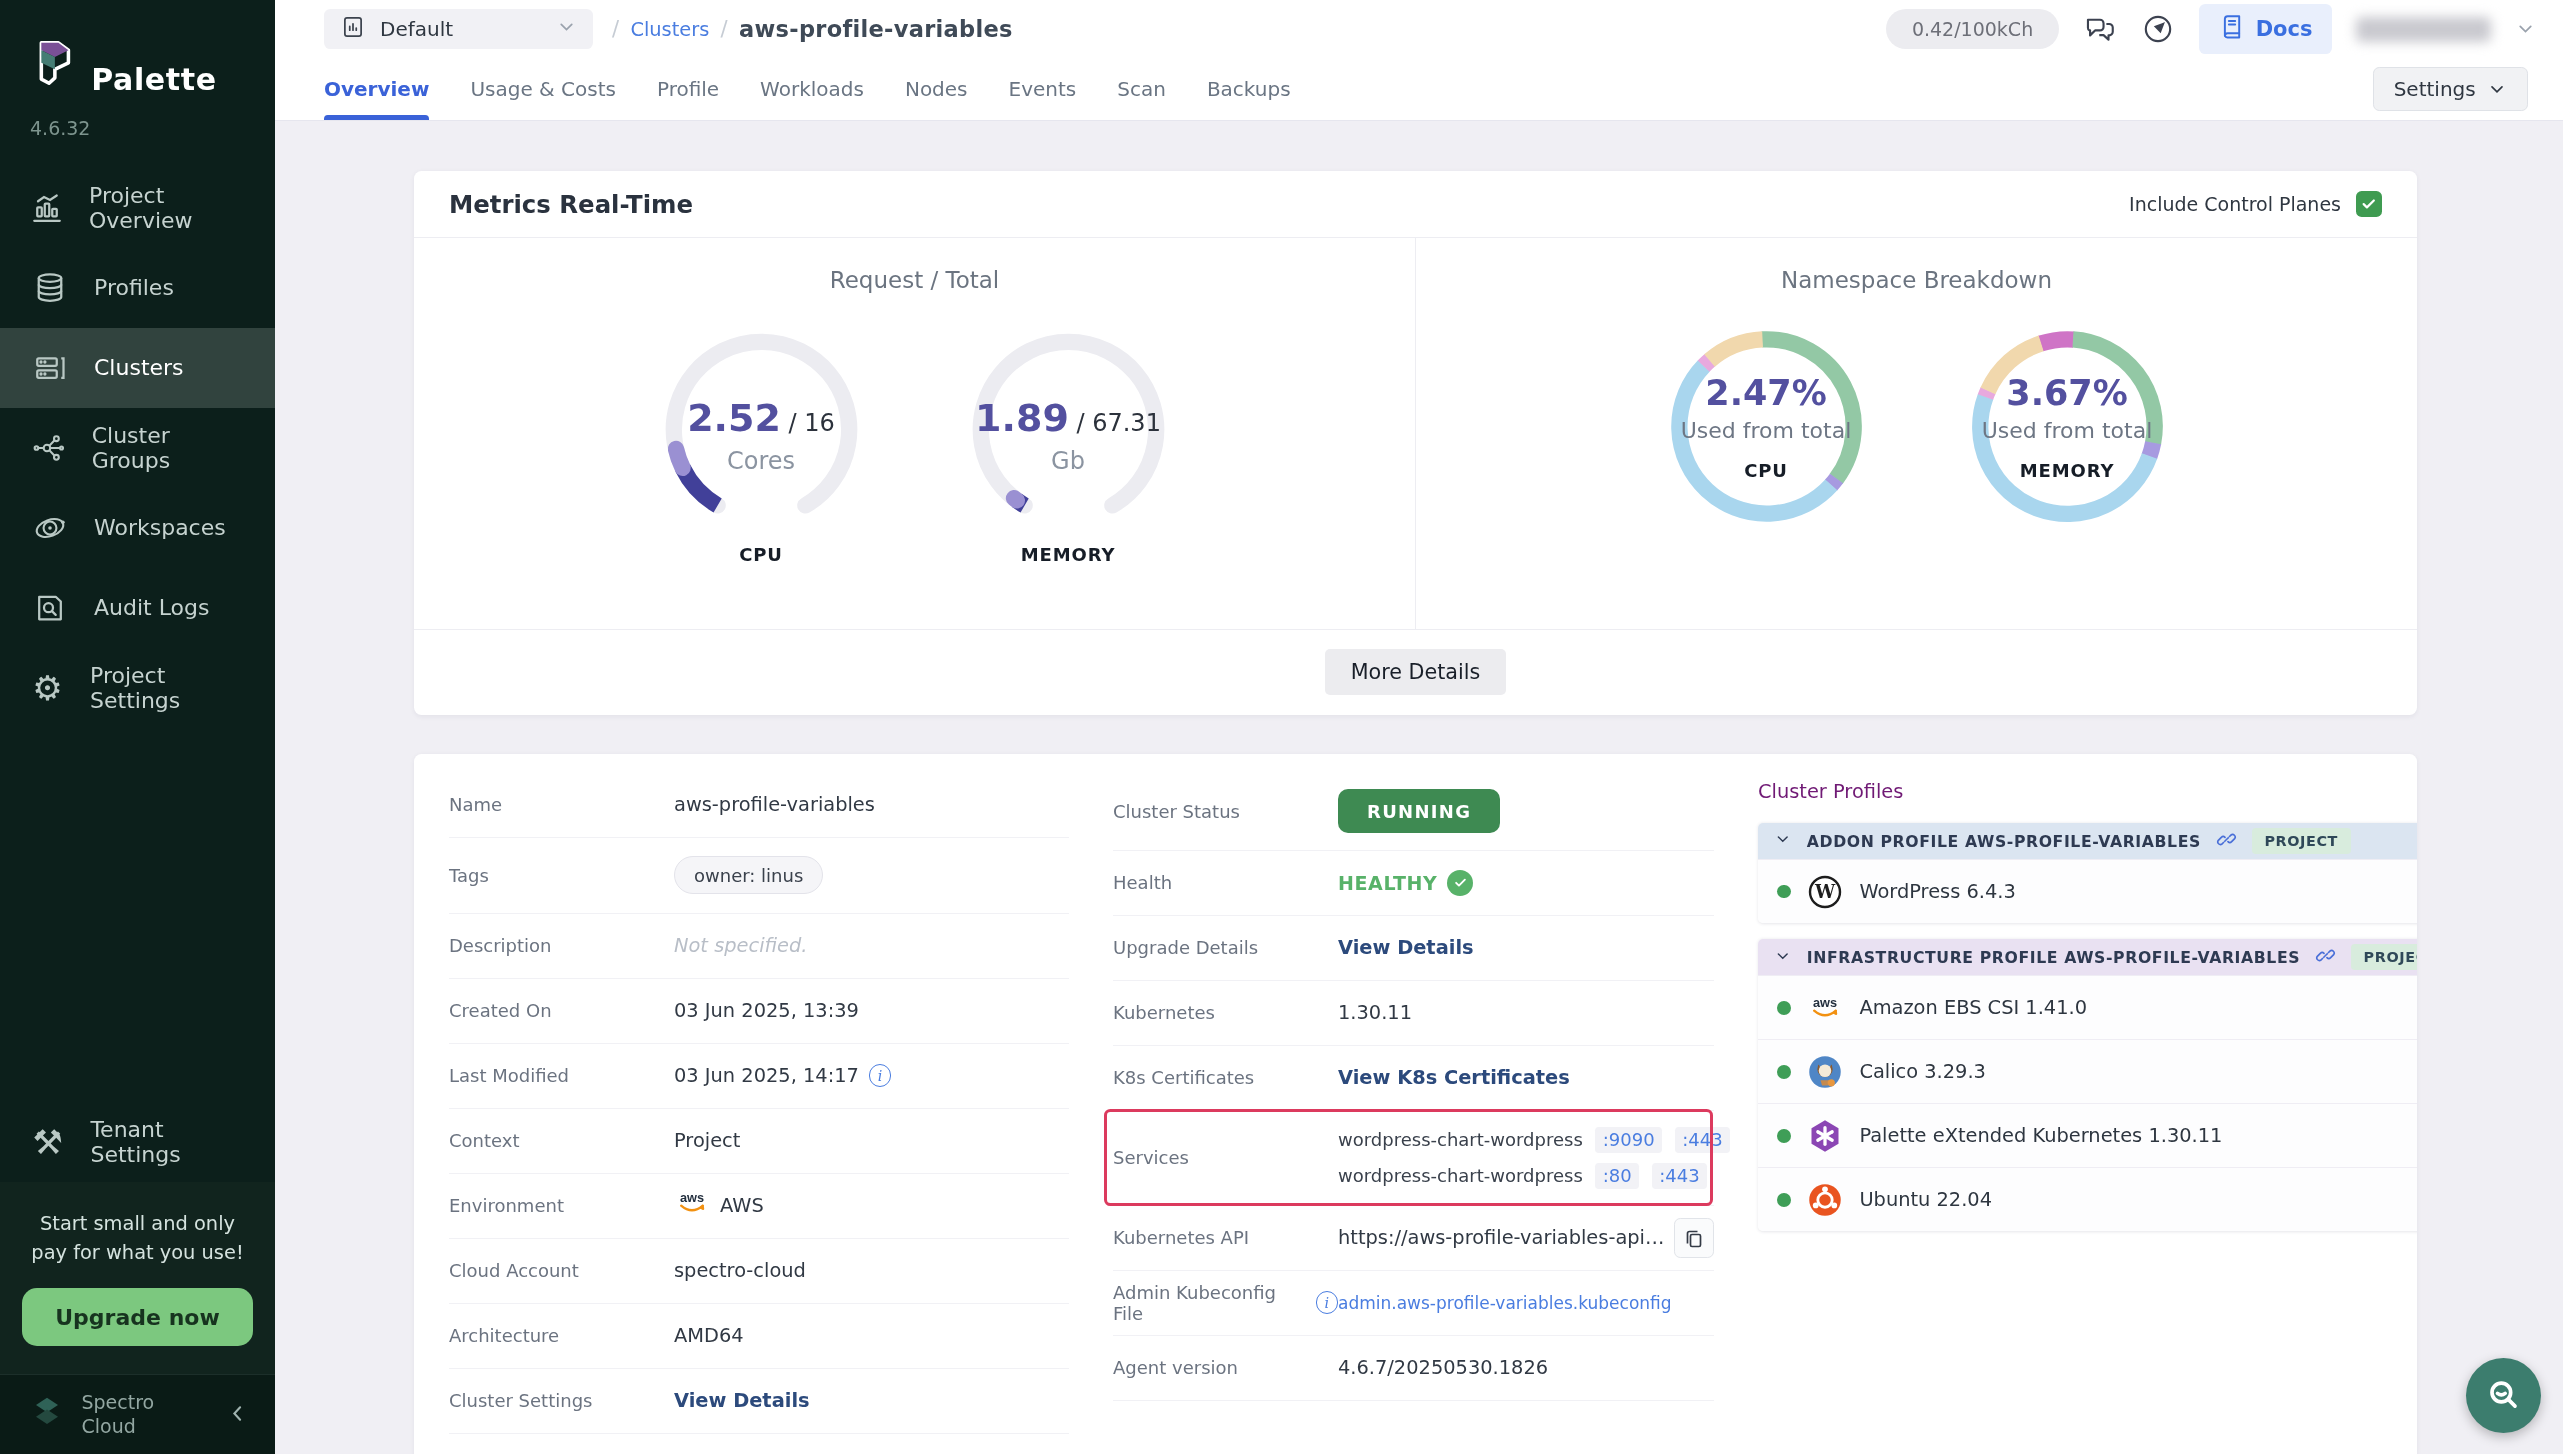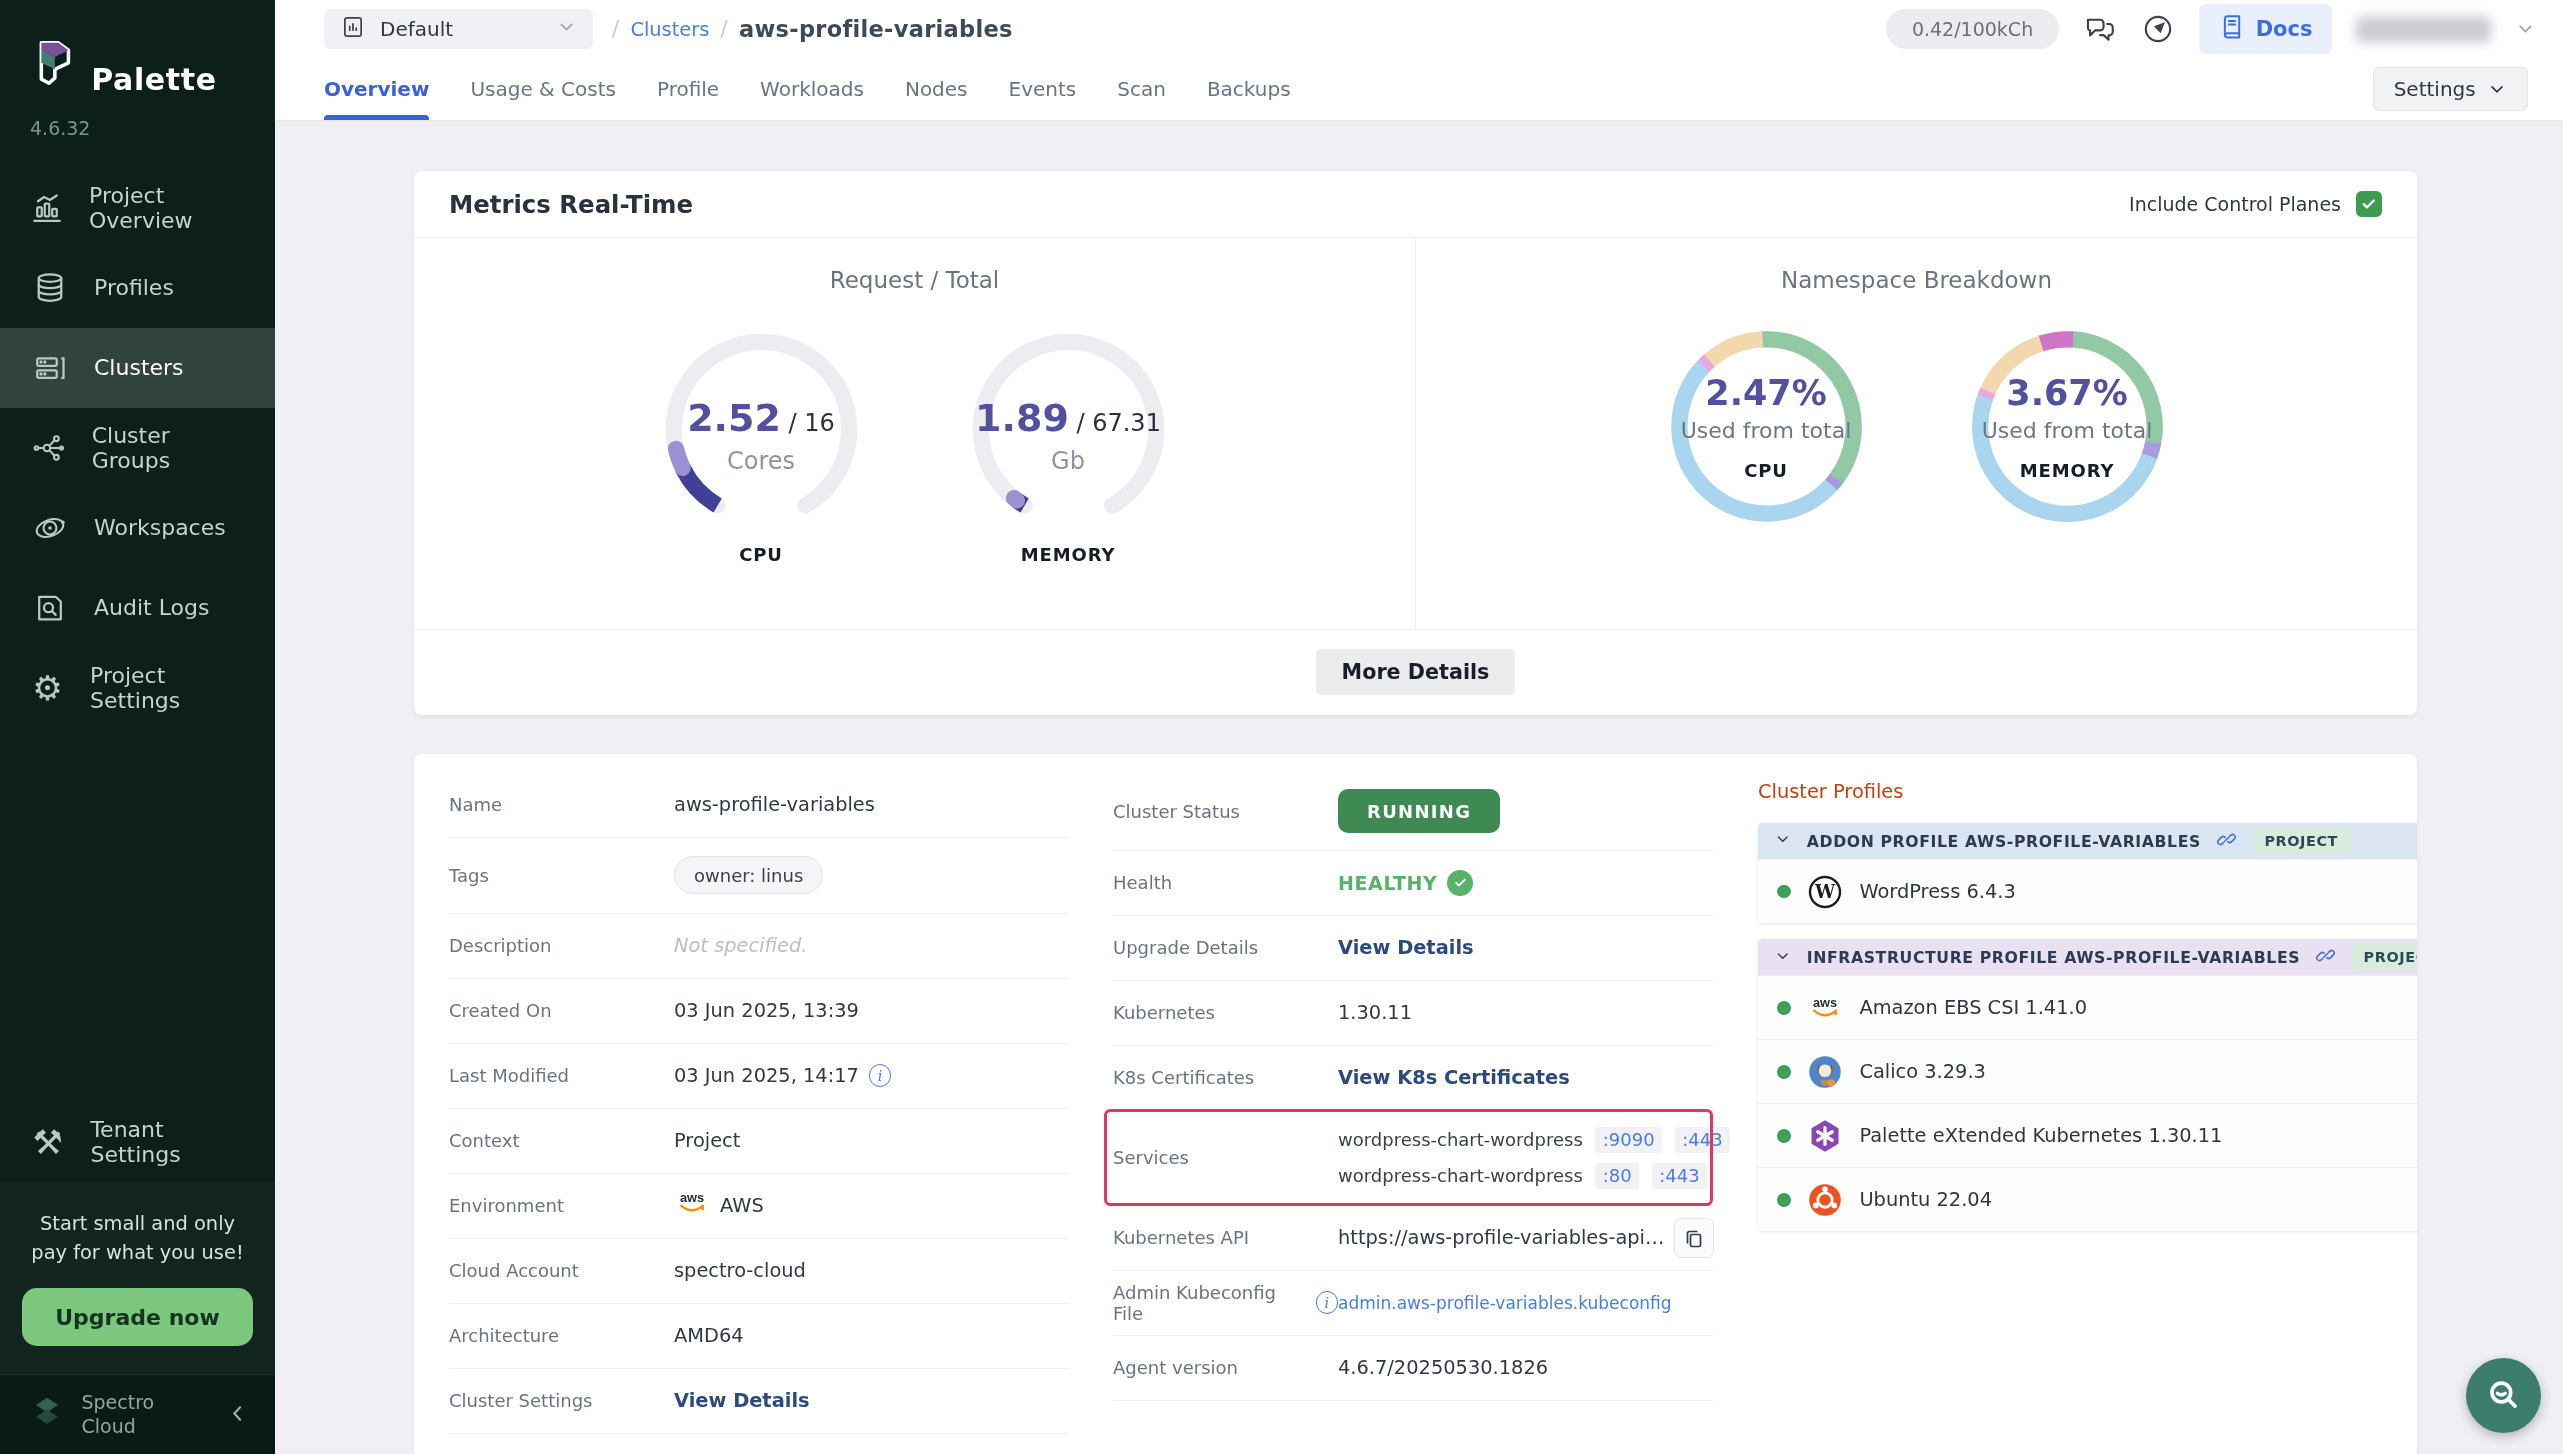--- a/index.html
+++ b/index.html
@@ -76,21 +76,21 @@
   .g-big { font-size:38px; font-weight:700; color:#53509f; }
   .g-den { font-size:24px; color:#2c323c; }
   .g-unit { font-size:24px; color:#8b94a1; margin-top:7.5px; }
   .g-cap { text-align:center; font-size:18px; font-weight:700; color:#161d27; letter-spacing:0.9px; margin-top:6.3px; }
   .donut { position:relative; width:207px; }
   .d-center { position:absolute; inset:0; display:flex; flex-direction:column; align-items:center; justify-content:center; gap:5px; }
   .d-pct { font-size:35px; font-weight:700; color:#53509f; }
   .d-sub { font-size:22px; color:#6d7684; }
   .d-cap { font-size:18px; font-weight:700; color:#161d27; letter-spacing:0.9px; margin-top:11.3px; }
   .metrics-footer { border-top:0.6px solid #ededf2; height:86px; display:flex; align-items:center; justify-content:center; }
-  .more-btn { background:#ececef; border-radius:5px; padding:11.3px 26px; font-size:20.7px; font-weight:700; color:#191f29; cursor:pointer; }
+  .more-btn { background:#ececef; border-radius:5px; padding:11.3px 26px; font-size:20.7px; font-weight:400; color:#191f29; cursor:pointer; }
 
   
   .details-card { margin-top:39px; height:704px; border-radius:7.5px 7.5px 0 0; overflow:hidden; }
   .details-grid { display:grid; grid-template-columns:664px 645px 1fr; padding:19px 19px 0 35px; }
   .dcol { padding-right:44px; }
   .d-row { display:flex; align-items:center; min-height:65px; border-bottom:0.6px solid #f1f1f5; position:relative; }
   .d-label { width:225px; flex-shrink:0; font-size:18px; color:#6b7380; display:flex; align-items:center; }
   .d-val { font-size:19.4px; color:#313944; display:flex; align-items:center; }
   .row-tag { min-height:76px; }
   .tag-pill { background:#f5f5f8; border:0.6px solid #e3e3ea; border-radius:625px; padding:7.5px 19px; font-size:18px; color:#3a414c; }
@@ -107,21 +107,21 @@
   .row-services { min-height:95px; }
   .red-box { position:absolute; left:-8.8px; right:1.3px; top:-1.3px; bottom:-1.3px; border:3.1px solid #dc3a5e; border-radius:6.3px; pointer-events:none; }
   .svc-lines { display:flex; flex-direction:column; gap:10px; }
   .svc-line { display:flex; align-items:center; gap:12.5px; font-size:18px; color:#3a414c; white-space:nowrap; }
   .svc-port { color:#4a7de0; background:#f2f2f6; padding:2.5px 7.5px; border-radius:3.8px; cursor:pointer; }
   .kapi { max-width:341px; overflow:hidden; text-overflow:ellipsis; white-space:nowrap; display:inline-block; }
   .copy-btn { width:40px; height:40px; border:0.6px solid #e1e4e9; background:#fafbfc; border-radius:6.3px; display:flex; align-items:center; justify-content:center; margin-left:8.8px; cursor:pointer; flex-shrink:0; }
   .copy-btn svg { width:24px; height:24px; }
 
   
-  .profiles-title { font-size:19.4px; color:#c2410c; margin:7.5px 0 20px 0; }
+  .profiles-title { font-size:19.4px; color:#701a75; margin:7.5px 0 20px 0; }
   .pgroup { margin-bottom:16.3px; border-radius:5px; overflow:hidden; box-shadow:0 0.6px 3.1px rgba(50,50,80,.12); }
   .pheader { height:36px; display:flex; align-items:center; gap:15px; padding:0 16.3px; font-size:15.7px; font-weight:700; color:#2e3a52; letter-spacing:0.6px; cursor:pointer; white-space:nowrap; }
   .pchev svg { width:17.5px; height:17.5px; }
   .plink svg { width:21px; height:21px; }
   .pbadge { background:#d8ecdd; color:#2f4858; font-size:14.4px; font-weight:700; padding:5px 12.5px; border-radius:3.8px; letter-spacing:0.6px; }
   .pitem { height:64px; background:#fdfdfe; display:flex; align-items:center; gap:16.3px; padding:0 19px; border-top:0.6px solid #efedf4; font-size:19.4px; color:#2e3640; cursor:pointer; }
   .pdot { width:13.8px; height:13.8px; border-radius:50%; background:#3f9e57; flex-shrink:0; }
   .plogo svg { width:36px; height:36px; display:block; }
 
   .float-help { position:absolute; right:22.5px; bottom:22.5px; width:75px; height:75px; border-radius:50%; background:#3c7d6e; display:flex; align-items:center; justify-content:center; box-shadow:0 3.8px 11.3px rgba(0,0,0,.25); cursor:pointer; }

